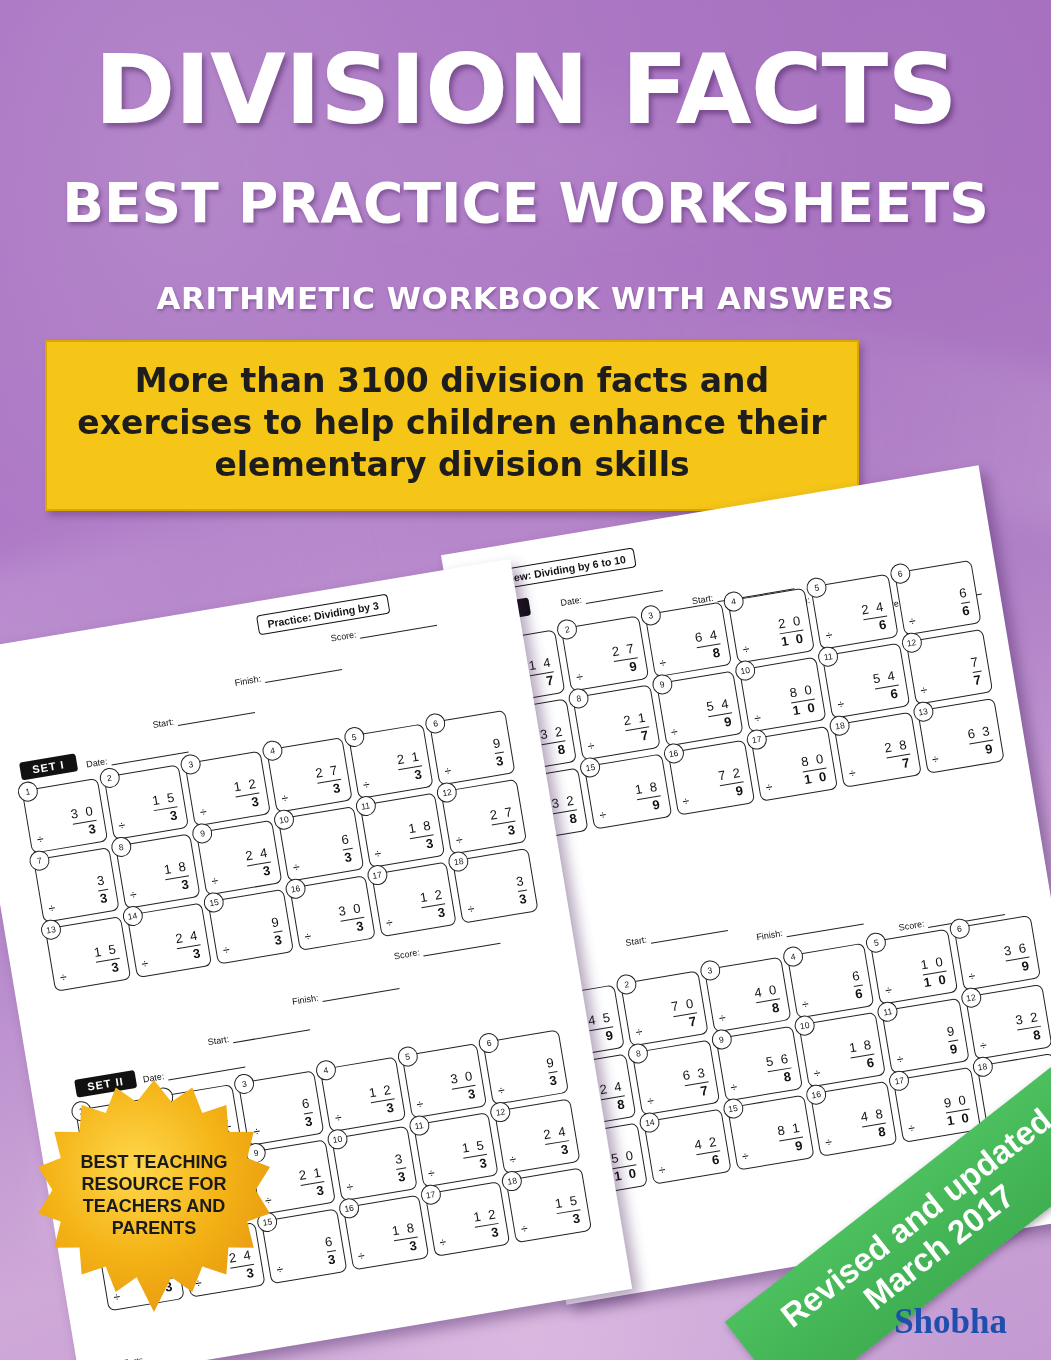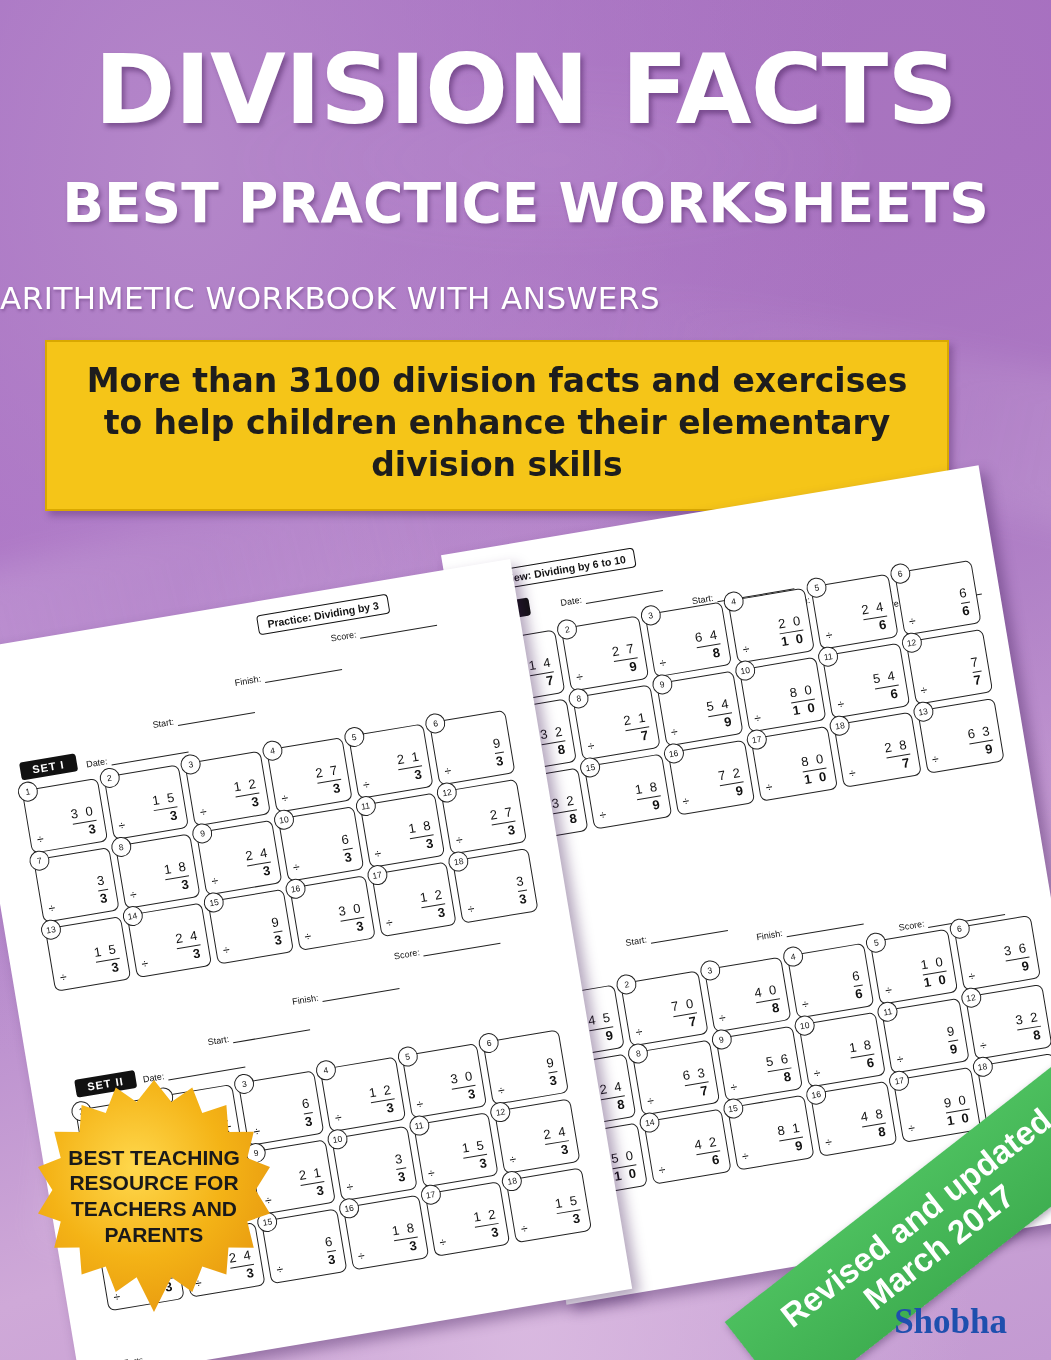--- a/index.html
+++ b/index.html
@@ -30,28 +30,28 @@
     transform:scaleX(1.02);
   }
   .title-sub{
     position:absolute;left:0;right:0;top:176px;text-align:center;
     font-family:"DejaVu Sans", sans-serif;
     font-weight:bold;font-size:55px;line-height:1;color:#ffffff;
     letter-spacing:0px;
     text-shadow:2px 3px 4px rgba(60,20,80,.40);
   }
   .title-third{
-    position:absolute;left:0;right:0;top:283px;text-align:left;
+    position:absolute;left:0;right:0;top:283px;text-align:center;
     font-family:"DejaVu Sans", sans-serif;
-    font-weight:normal;font-size:31px;line-height:1;color:#ffffff;
+    font-weight:bold;font-size:31px;line-height:1;color:#ffffff;
     letter-spacing:.5px;
     text-shadow:1px 2px 3px rgba(60,20,80,.35);
   }
   .yellow-box{
-    position:absolute;left:45px;top:340px;width:904px;
+    position:absolute;left:45px;top:340px;width:814px;
     background:#f5c518;border:2px solid #d9a800;
     box-shadow:4px 5px 7px rgba(70,30,90,.35);
     padding:18px 30px 22px 30px;box-sizing:border-box;
   }
   .yellow-box p{
     margin:0;text-align:center;color:#1d1d1d;
     font-family:"DejaVu Sans", sans-serif;
     font-weight:bold;font-size:33px;line-height:1.28;
   }
 
@@ -102,21 +102,21 @@
     position:absolute;inset:0;
     background:radial-gradient(circle at 42% 38%,#ffd84d 0%,#f4b316 45%,#e08a0c 100%);
     clip-path:polygon(50% 0%,57.5% 9.5%,66.5% 3.2%,70.8% 14.2%,81.2% 10.8%,82.1% 22.4%,93% 22.3%,90.2% 33.6%,100% 37.5%,93.8% 47.4%,
       100% 57.5%,90.2% 61%,93% 72.3%,82.1% 72.2%,81.2% 83.8%,70.8% 80.4%,66.5% 91.4%,57.5% 85%,50% 100%,42.5% 85%,33.5% 91.4%,
       29.2% 80.4%,18.8% 83.8%,17.9% 72.2%,7% 72.3%,9.8% 61%,0% 57.5%,6.2% 47.4%,0% 37.5%,9.8% 33.6%,7% 22.3%,17.9% 22.4%,
       18.8% 10.8%,29.2% 14.2%,33.5% 3.2%,42.5% 9.5%);
     filter:drop-shadow(2px 3px 4px rgba(60,25,85,.4));
   }
   .burst .txt{
     position:absolute;inset:0;display:flex;align-items:center;justify-content:center;
-    text-align:center;font-weight:bold;font-size:21px;line-height:1.22;color:#1a1a1a;
+    text-align:center;font-weight:bold;font-size:18px;line-height:1.22;color:#1a1a1a;
     font-family:"Liberation Sans", sans-serif;padding:0 24px;box-sizing:border-box;
   }
 
   
   .ribbon{
     position:absolute;right:-92px;bottom:72px;width:430px;height:110px;
     background:linear-gradient(180deg,#4cbf5e 0%,#3faf51 100%);
     transform:rotate(-38deg);transform-origin:50% 50%;
     box-shadow:0 3px 7px rgba(40,20,60,.35);
     display:flex;align-items:center;justify-content:center;

